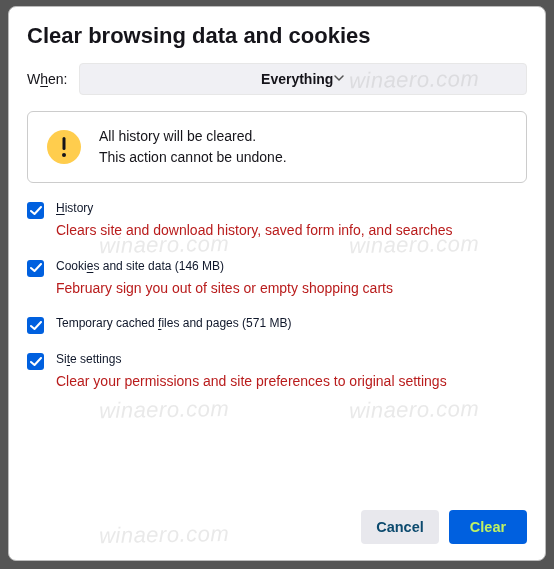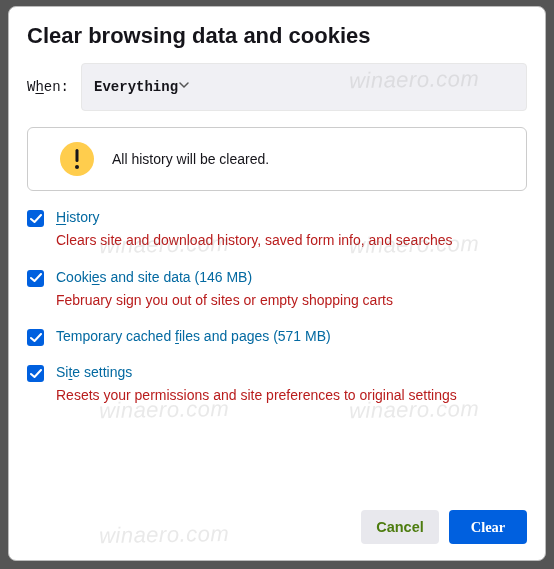--- a/index.html
+++ b/index.html
@@ -26,44 +26,43 @@
   .title {
     font-size: 22px;
     font-weight: 600;
     margin-bottom: 14px;
   }
   .when-row {
     display: flex;
     align-items: center;
     gap: 12px;
     margin-bottom: 16px;
-    font-family: Liberation Mono, monospace;
   }
   .when-label {
     font-size: 14px;
   }
   .underline { text-decoration: underline; text-underline-offset: 2px; }
   .dropdown {
     flex: 1;
     background: #f0f0f4;
     border: 1px solid #e7e7e7;
     border-radius: 4px;
-    height: 48px;
+    height: 32px;
     display: flex;
     align-items: center;
-    justify-content: flex-start;
+    justify-content: center;
     padding: 0 12px;
     cursor: pointer;
   }
   .dropdown-text { font-weight: 600; }
   .chev { width: 12px; height: 12px; }
   .alert {
     border: 1px solid #ccc;
     border-radius: 6px;
-    padding: 14px 32px;
+    padding: 14px 19px;
     display: flex;
     align-items: center;
     gap: 18px;
     margin-bottom: 18px;
   }
   .alert-icon {
     width: 34px; height: 34px; border-radius: 50%;
     background: #ffcd4d;
     display: flex; align-items: center; justify-content: center;
     flex-shrink: 0;
@@ -81,41 +80,41 @@
     width: 17px; height: 17px;
     background: #0060df;
     border-radius: 3px;
     margin-top: 1px;
     flex-shrink: 0;
     display: flex; align-items: center; justify-content: center;
     cursor: pointer;
   }
   .checkbox svg { width: 12px; height: 10px; }
   .option-body { flex: 1; }
-  .option-label { font-size: 14px; color: #0369a1; }
+  .option-label { font-size: 12px; color: #0f172a; }
   .option-desc { color: #b91c1c; font-size: 14px; margin-top: 6px; line-height: 1.4; }
   .footer {
     display: flex;
     justify-content: flex-end;
     gap: 10px;
     padding: 14px 0 16px 0;
     border-top: none;
   }
   .btn {
     min-width: 78px;
     height: 34px;
     border-radius: 4px;
     font-size: 14.5px;
     font-weight: 600;
     cursor: pointer;
     border: none;
     display: flex; align-items: center; justify-content: center;
   }
-  .btn-secondary { background: #e8e8ed; color: #4d7c0f; }
-  .btn-primary { background: #0060df; color: #ffffff; font-family: Liberation Serif, serif; }
+  .btn-secondary { background: #e8e8ed; color: #0c4a6e; }
+  .btn-primary { background: #0060df; color: #bef264; }
   .watermark {
     position: absolute;
     color: rgba(120,120,120,0.16);
     font-size: 22px;
     font-style: italic;
     letter-spacing: 0.5px;
     pointer-events: none;
     white-space: nowrap;
     transform: rotate(-1deg);
   }
@@ -140,20 +139,21 @@
 
   <div class="alert">
     <div class="alert-icon">
       <svg viewBox="0 0 6 20">
           <rect x="1.5" y="0" width="3" height="13" rx="1.5" fill="#15141a"></rect>
           <circle cx="3" cy="18" r="2" fill="#15141a"></circle>
         </svg>
     </div>
     <div class="alert-text">
       <div>All history will be cleared.</div>
+      <div>This action cannot be undone.</div>
     </div>
   </div>
 
   <div class="options">
     <div class="option">
       <div class="checkbox">
           <svg viewBox="0 0 12 10">
             <path d="M1 5 L4.5 8 L11 1" stroke="#fff" stroke-width="2" fill="none" stroke-linecap="round" stroke-linejoin="round"></path>
           </svg>
         </div>
@@ -184,21 +184,21 @@
       </div>
     </div>
     <div class="option">
       <div class="checkbox">
           <svg viewBox="0 0 12 10">
             <path d="M1 5 L4.5 8 L11 1" stroke="#fff" stroke-width="2" fill="none" stroke-linecap="round" stroke-linejoin="round"></path>
           </svg>
         </div>
       <div class="option-body">
         <div class="option-label"><span>Si</span><span class="underline">t</span><span>e settings</span></div>
-        <div class="option-desc">Resets your permissions and site preferences to original settings</div>
+        <div class="option-desc">Clear your permissions and site preferences to original settings</div>
       </div>
     </div>
   </div>
 
   <div class="footer">
     <div class="btn btn-secondary">Cancel</div>
     <div class="btn btn-primary">Clear</div>
   </div>
 
   <div class="watermark" style="top:60px; left:340px;">winaero.com</div>

